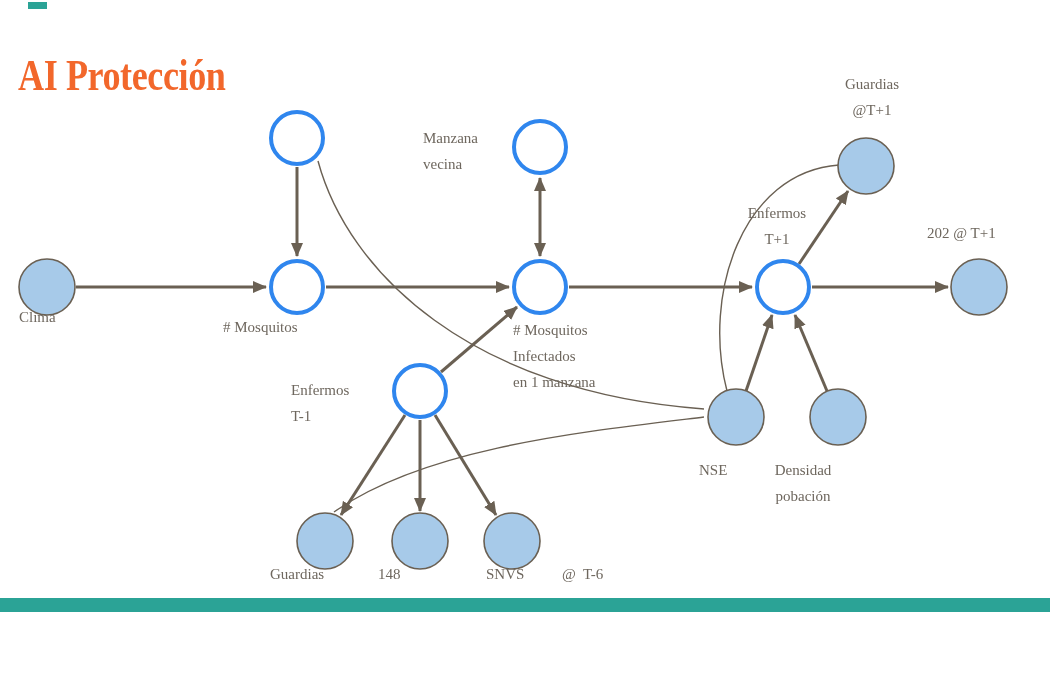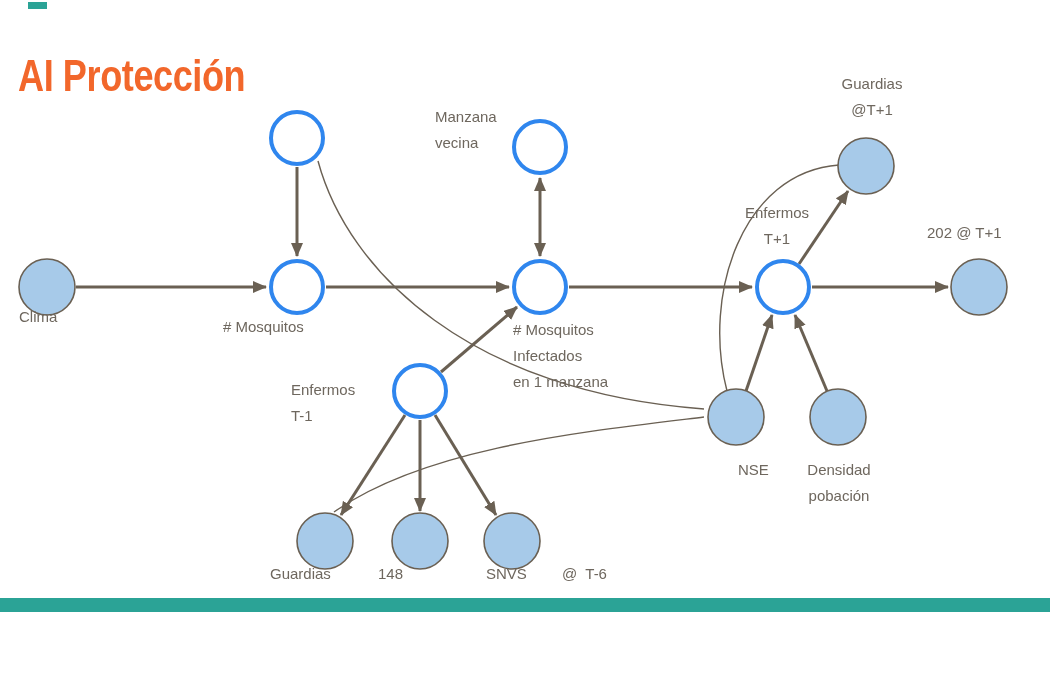--- a/index.html
+++ b/index.html
@@ -1,19 +1,19 @@
 <!DOCTYPE html>
 <html><head>
 <meta charset="utf-8">
 <style>
   html,body{margin:0;padding:0;background:#fff;}
   #stage{
     position:relative;width:1050px;height:700px;overflow:hidden;
     background:var(--bg,#fff);
-    font-family:Liberation Sans, sans-serif;
+    font-family:Liberation Serif, serif;
   }
   #top-dash{
     position:absolute;left:28px;top:2px;width:19px;height:7px;
     background:var(--accent,#2ba396);
   }
   #page-title{
     position:absolute;left:18px;top:54px;
     font-size:44px;font-weight:700;line-height:1;
     color:var(--title,#f2672b);
     transform:scaleX(0.82);transform-origin:left top;
@@ -84,36 +84,36 @@
       <circle class="node-observed" cx="979" cy="287" r="28"></circle>
       <circle class="node-latent" cx="420" cy="391" r="26"></circle>
       <circle class="node-observed" cx="736" cy="417" r="28"></circle>
       <circle class="node-observed" cx="838" cy="417" r="28"></circle>
       <circle class="node-observed" cx="325" cy="541" r="28"></circle>
       <circle class="node-observed" cx="420" cy="541" r="28"></circle>
       <circle class="node-observed" cx="512" cy="541" r="28"></circle>
     </g>
   </svg>
 
-  <div class="lbl" style="left:423px;top:104px;margin-left:12px;">Manzana
+  <div class="lbl" style="left:423px;top:125px;">Manzana
 vecina</div>
   <div class="lbl" style="left:19px;top:304px;">Clima</div>
   <div class="lbl" style="left:223px;top:314px;"># Mosquitos</div>
   <div class="lbl" style="left:513px;top:317px;"># Mosquitos
 Infectados
 en 1 manzana</div>
   <div class="lbl center" style="left:731px;top:200px;width:92px;">Enfermos
 T+1</div>
   <div class="lbl center" style="left:822px;top:71px;width:100px;">Guardias
 @T+1</div>
   <div class="lbl" style="left:927px;top:220px;">202 @ T+1</div>
   <div class="lbl" style="left:291px;top:377px;">Enfermos
 T-1</div>
-  <div class="lbl" style="left:699px;top:457px;margin-left:39px;">NSE</div>
-  <div class="lbl center" style="left:787px;top:457px;width:104px;text-align:center;">Densidad
+  <div class="lbl" style="left:699px;top:457px;">NSE</div>
+  <div class="lbl center" style="left:751px;top:457px;width:104px;text-align:center;">Densidad
 pobación</div>
   <div class="lbl" style="left:270px;top:561px;">Guardias</div>
   <div class="lbl" style="left:378px;top:561px;">148</div>
   <div class="lbl" style="left:486px;top:561px;">SNVS</div>
   <div class="lbl" style="left:562px;top:561px;">@  T-6</div>
 
   <div id="bottom-bar"></div>
 </div>
 
 </body></html>

